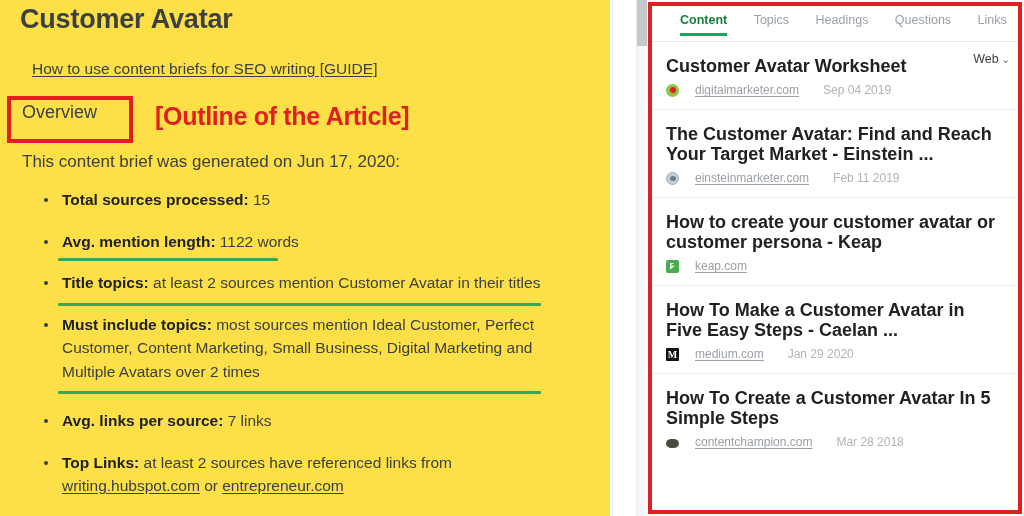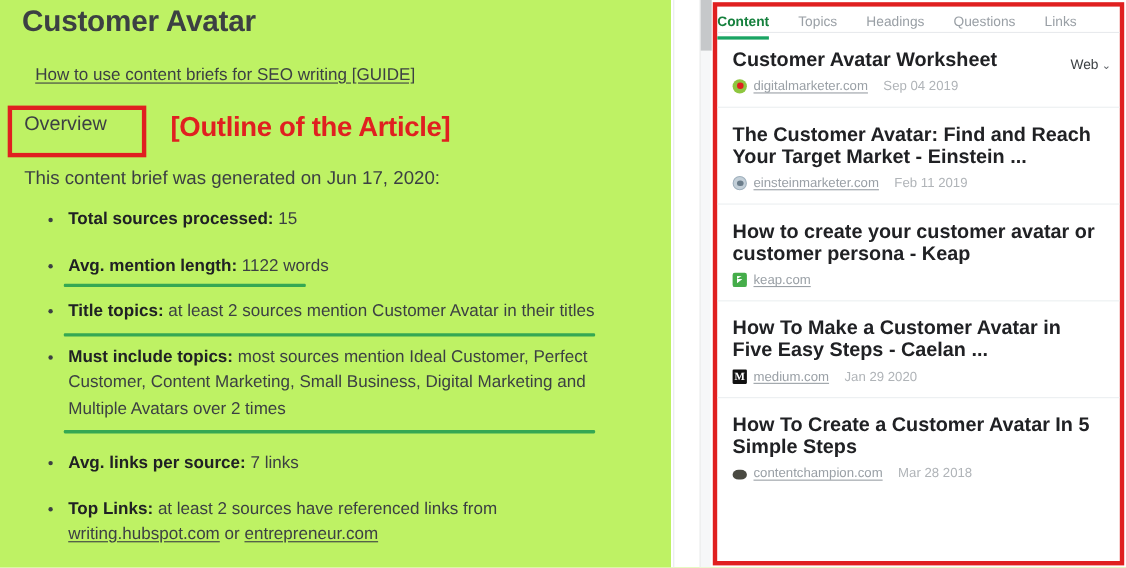--- a/index.html
+++ b/index.html
@@ -15,21 +15,21 @@
     position: relative;
     color: #3c4043;
   }
 
   
   .left-panel {
     position: absolute;
     left: 0; top: 0;
     width: 610px;
     height: 516px;
-    background: #bef264;
+    background: #fde047;
     overflow: hidden;
   }
 
   .brief-title {
     position: absolute;
     left: 20px;
     top: 4px;
     font-size: 27px;
     font-weight: bold;
     color: #3c4043;
@@ -165,23 +165,23 @@
     width: 374px;
     height: 512px;
     background: #ffffff;
     border: 4px solid #e02020;
     box-sizing: border-box;
     overflow: hidden;
   }
 
   .tabs-row {
     position: relative;
-    height: 24px;
+    height: 36px;
     border-bottom: 1px solid #e8eaed;
-    padding-left: 0;
+    padding-left: 28px;
     box-sizing: border-box;
     white-space: nowrap;
   }
   .tab {
     display: inline-block;
     position: relative;
     font-size: 12.5px;
     color: #9aa0a6;
     padding: 7px 0 9px 0;
     margin-right: 22px;
@@ -230,20 +230,21 @@
     font-weight: bold;
     color: #202124;
     line-height: 20px;
     margin: 0 0 7px 0;
     cursor: pointer;
   }
   .result-meta {
     display: flex;
     align-items: center;
     white-space: nowrap;
+    gap: 10px;
   }
   .favicon {
     width: 13px;
     height: 13px;
     margin-right: 6px;
     flex: 0 0 auto;
     position: relative;
     display: inline-block;
   }
   .fav-dm {

